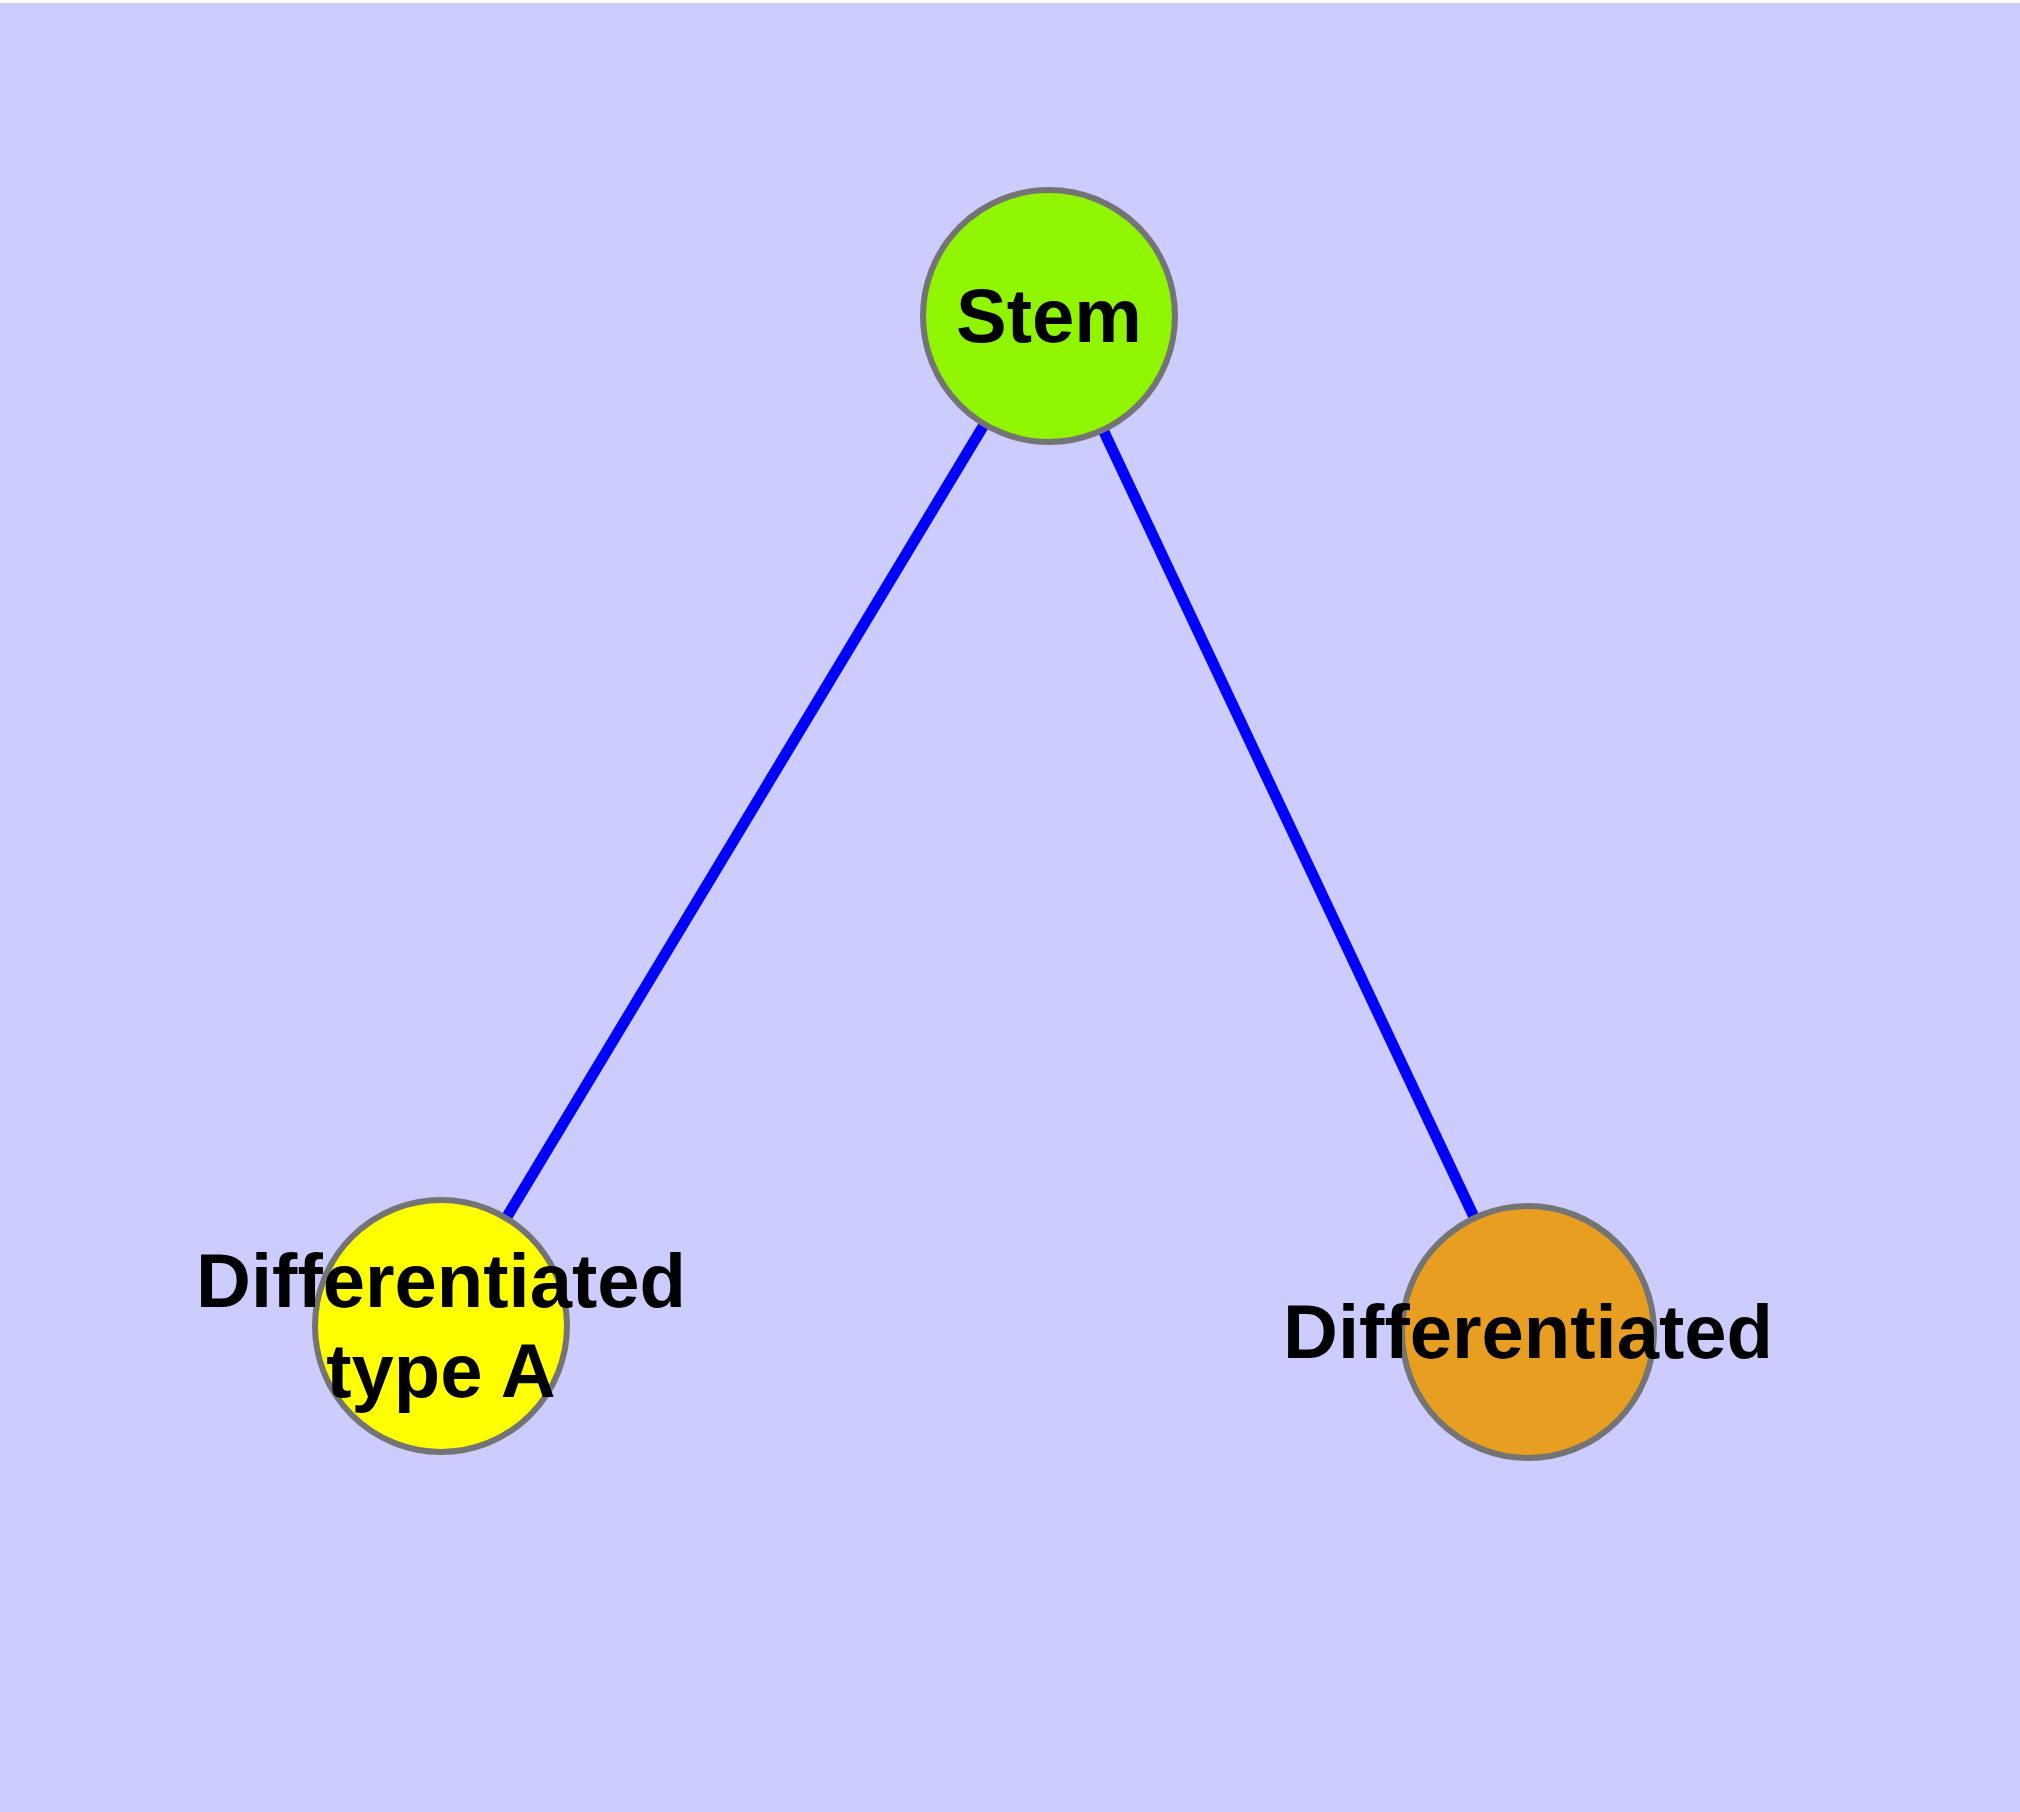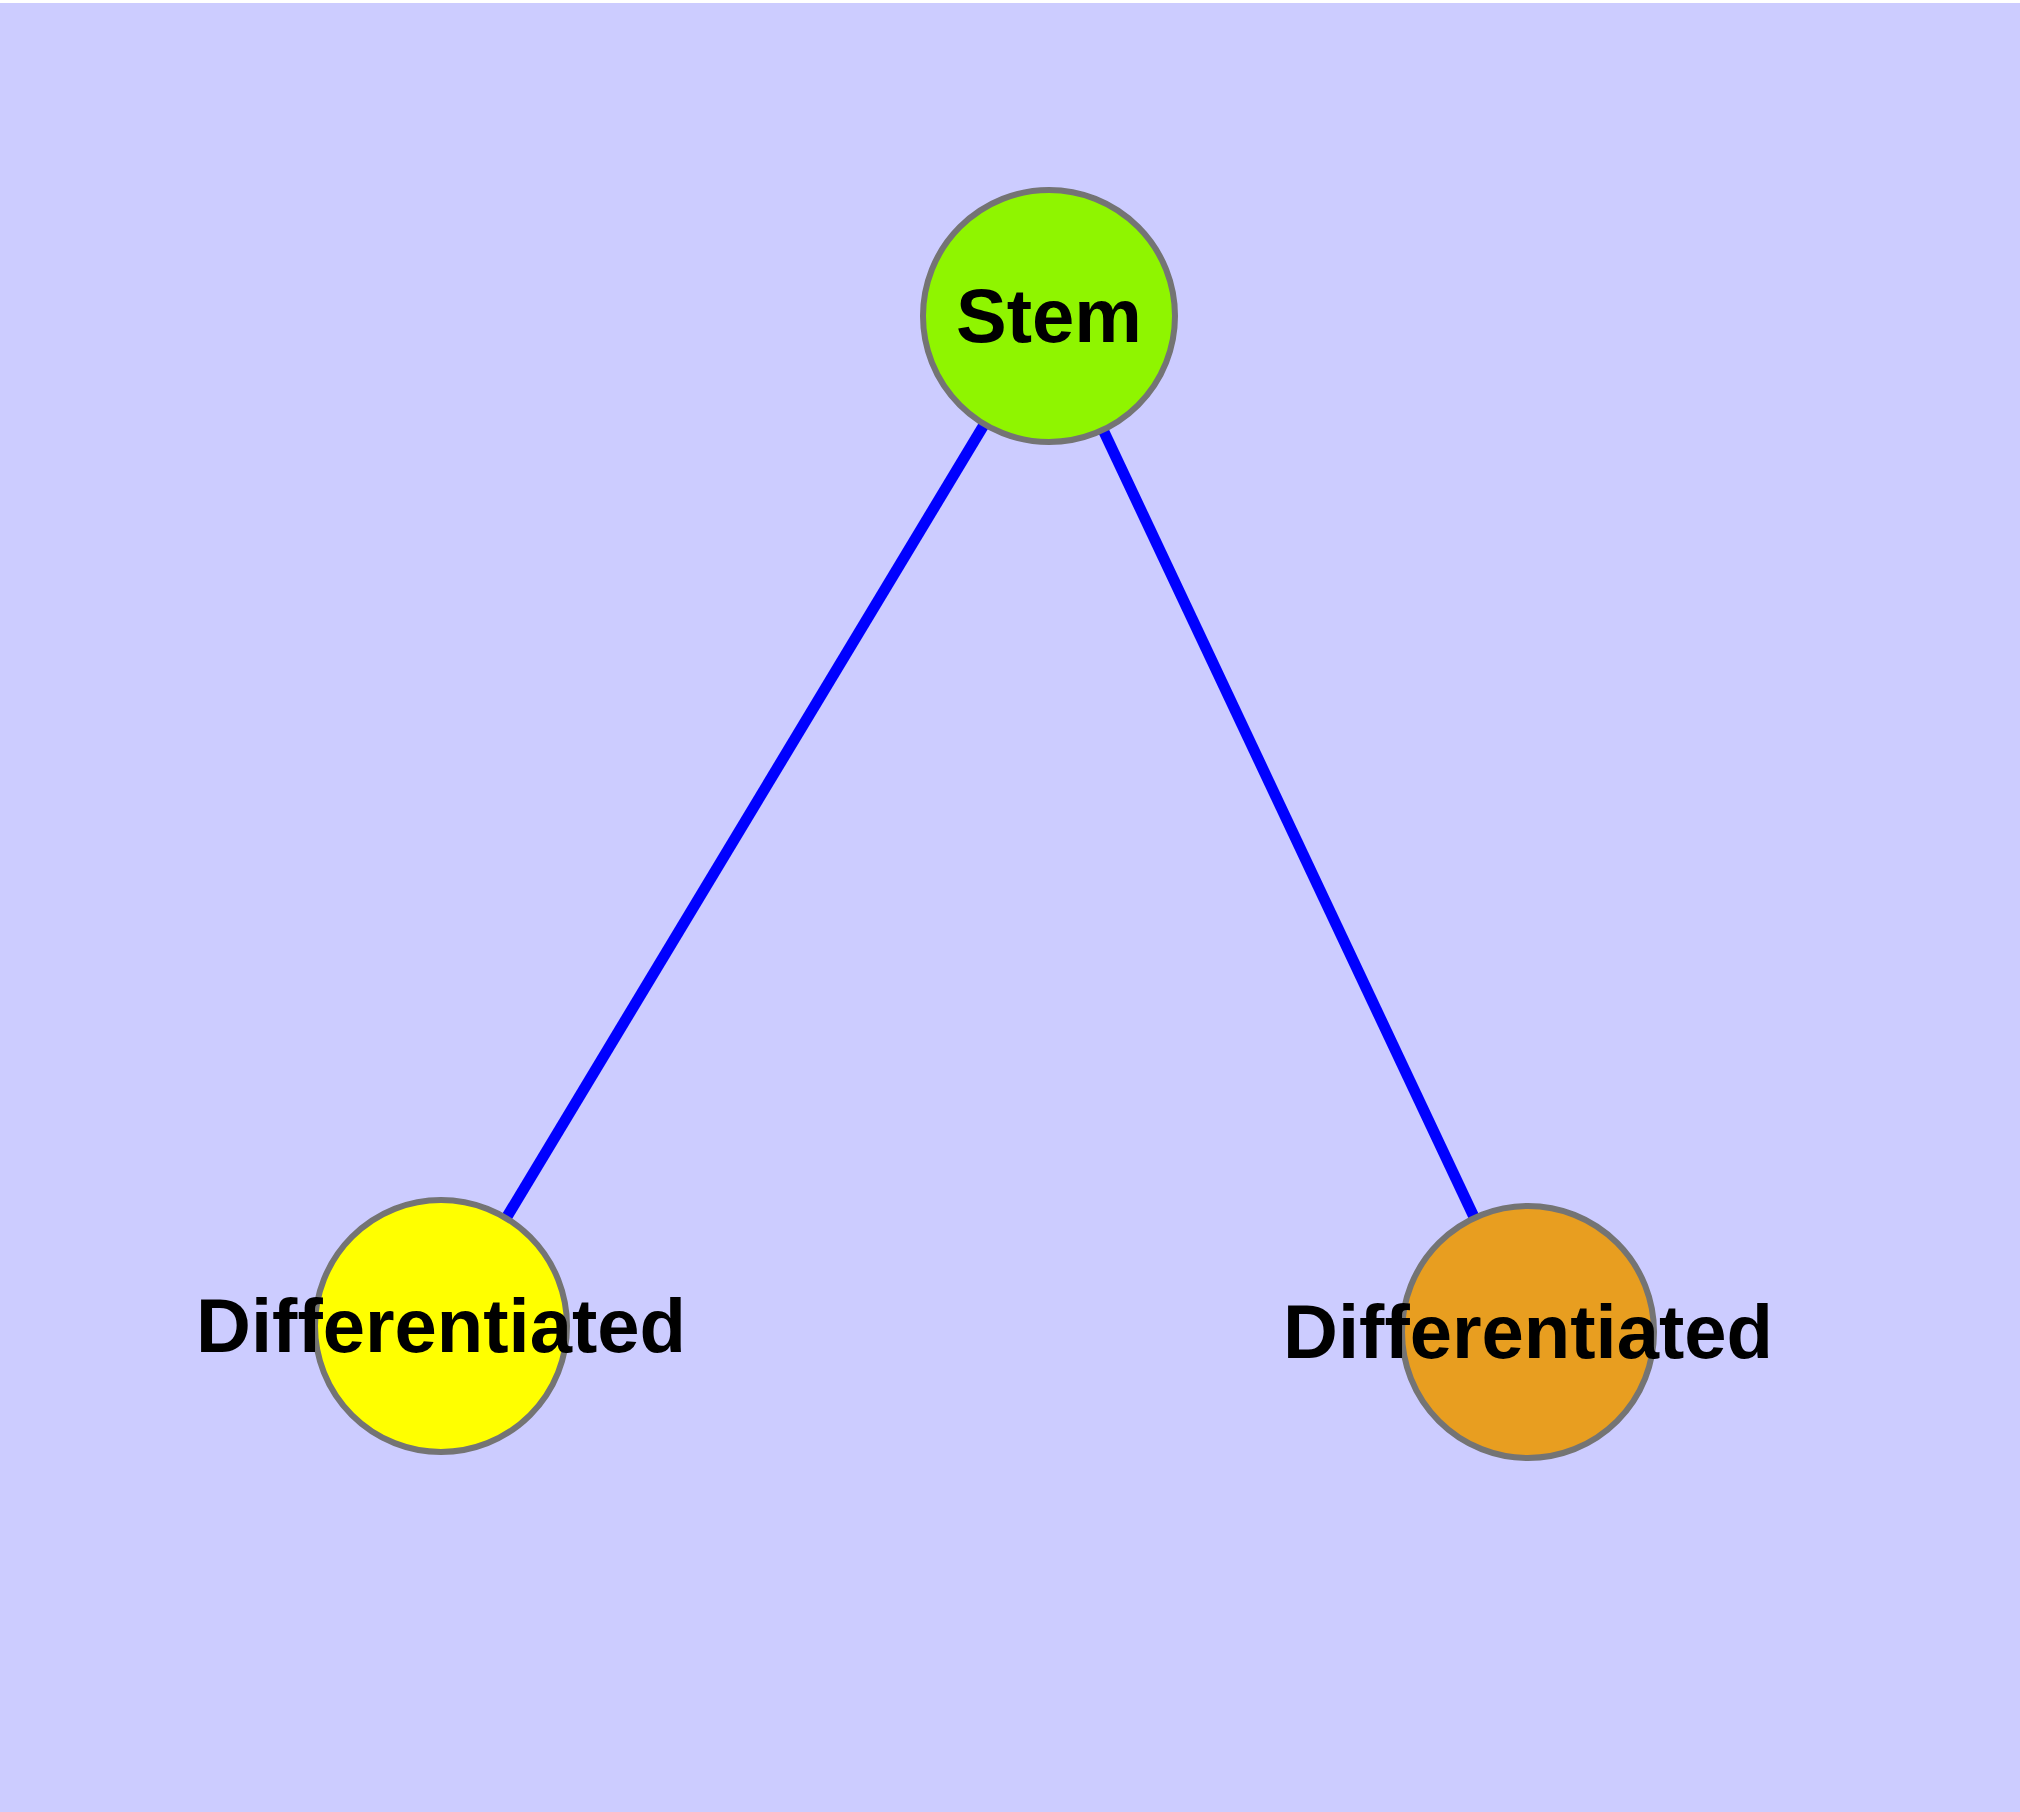--- a/index.html
+++ b/index.html
@@ -69,19 +69,20 @@
       <line x1="1238" y1="373" x2="520" y2="1565" stroke="#0000FF" stroke-width="13"></line>
       <line x1="1238" y1="373" x2="1803" y2="1572" stroke="#0000FF" stroke-width="13"></line>
     </svg>
 <div class="node" style="left: 1049px; top: 316px; width: 258px; height: 258px; background: rgb(143, 245, 0); border-color: rgb(116, 116, 116); border-width: 6px;"></div>
     <div class="node-label" style="left: 1049px; top: 316px; color: rgb(0, 0, 0);">
       <span class="label-line">Stem</span>
     </div>
     <div class="node" style="left: 441px; top: 1326px; width: 258px; height: 258px; background: rgb(255, 255, 0); border-color: rgb(116, 116, 116); border-width: 6px;"></div>
     <div class="node-label" style="left: 441px; top: 1326px; color: rgb(0, 0, 0);">
       <span class="label-line">Differentiated</span>
+      <span class="label-line">type A</span>
     </div>
     <div class="node" style="left: 1528px; top: 1332px; width: 258px; height: 258px; background: rgb(232, 158, 32); border-color: rgb(116, 116, 116); border-width: 6px;"></div>
     <div class="node-label" style="left: 1528px; top: 1332px; color: rgb(0, 0, 0);">
       <span class="label-line">Differentiated</span>
     </div>
   </div>
 
 
 </body></html>

